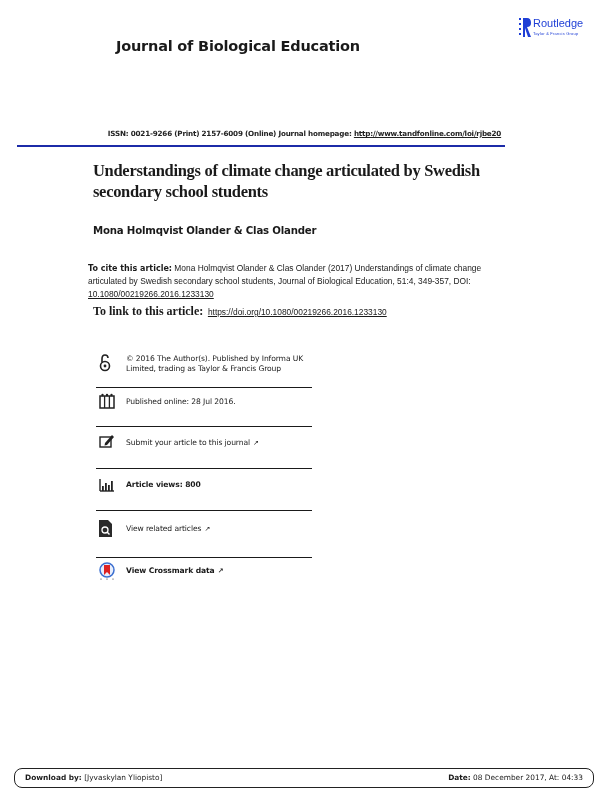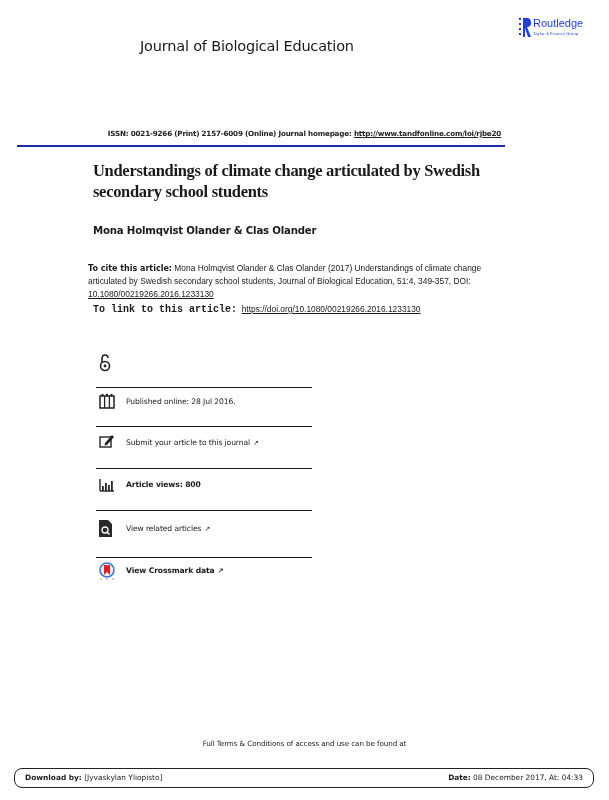--- a/index.html
+++ b/index.html
@@ -1,32 +1,32 @@
 <!DOCTYPE html>
 <html><head>
   <meta charset="utf-8">
   <style>
     html, body { margin:0; padding:0; }
     body { width:609px; height:800px; background:#fff; position:relative; overflow:hidden;
       font-family:"DejaVu Sans", sans-serif; color:#111; }
     .abs { position:absolute; }
-    .journal-title { left:140px; top:38px; font-size:14.5px; font-weight:normal; color:#1a1a1a; letter-spacing:-0.2px; }
+    .journal-title { left:116px; top:38px; font-size:14.5px; font-weight:bold; color:#1a1a1a; letter-spacing:-0.2px; }
     .logo { left:518px; top:17px; width:84px; height:26px; }
     .logo-text { position:absolute; left:15px; top:0px; font-family:"Liberation Sans", sans-serif; font-size:11px; color:#1f3fd6; }
     .logo-sub { position:absolute; left:15px; top:14px; font-family:"Liberation Sans", sans-serif; font-size:4px; color:#1f3fd6; letter-spacing:0.2px; }
     .issn { left:0; width:609px; top:129px; text-align:center; font-size:7.2px; font-weight:bold; color:#222; letter-spacing:-0.2px; }
     .issn a { color:#222; text-decoration:underline; }
     .blue-rule { left:17px; top:145px; width:488px; height:2px; background:#1c2ba8; }
     .article-title { left:93px; top:160px; width:420px; font-size:16.5px; font-weight:bold; line-height:21px; color:#1a1a1a; letter-spacing:-0.3px;font-family:Liberation Serif, serif; }
     .authors { left:93px; top:225px; font-size:10.2px; font-weight:bold; color:#1a1a1a; letter-spacing:-0.2px; }
     .cite { left:88px; top:262px; width:430px; font-family:"Liberation Sans", sans-serif; font-size:8.4px; line-height:13px; color:#1a1a1a; }
     .cite b { font-family:"DejaVu Sans", sans-serif; font-size:8px; }
     .cite a, .link a { color:#1a1a1a; text-decoration:underline; }
     .link { left:93px; top:304px; font-family:"Liberation Sans", sans-serif; font-size:8.4px; color:#1a1a1a; }
-    .link b { font-family:Liberation Mono, monospace; font-size:10px; }
+    .link b { font-family:Liberation Serif, serif; font-size:12px; }
     .row { left:96px; width:216px; }
     .row-text { position:absolute; left:30px; font-size:7.6px; line-height:9.8px; color:#1a1a1a; letter-spacing:-0.1px; }
     .sep { position:absolute; left:0; width:216px; height:1.3px; background:#1a1a1a; }
     .icon { position:absolute; left:3px; }
     .ext { font-size:7px; margin-left:3px; }
     .terms { left:0; width:609px; top:739px; text-align:center; font-size:7.2px; line-height:9.6px; color:#1a1a1a; letter-spacing:-0.1px; }
     .footer-box { left:14px; top:768px; width:580px; height:20px; border:1.2px solid #222; border-radius:8px; box-sizing:border-box; }
     .dl-by { position:absolute; left:10px; top:4px; font-size:7.4px; color:#1a1a1a; }
     .dl-date { position:absolute; right:10px; top:4px; font-size:7.4px; color:#1a1a1a; }
   </style>
@@ -64,20 +64,21 @@
 </div>
 
 <div class="abs row" style="top:350px;height:38px;">
   <span class="icon" style="top:4px;">
     <svg width="12" height="18" viewBox="0 0 12 18">
         <path d="M3 8 V5 Q3 1 6 1 Q9 1 9 4" stroke="#222" stroke-width="1.6" fill="none"></path>
         <circle cx="6" cy="12" r="4.5" stroke="#222" stroke-width="1.6" fill="none"></circle>
         <circle cx="6" cy="12" r="1.4" fill="#222"></circle>
       </svg>
   </span>
+  <span class="row-text" style="top:4px;width:190px;">© 2016 The Author(s). Published by Informa UK Limited, trading as Taylor &amp; Francis Group</span>
   <div class="sep" style="top:37px;"></div>
 </div>
 
 <div class="abs row" style="top:390px;height:36px;">
   <span class="icon" style="top:3px;">
     <svg width="16" height="16" viewBox="0 0 16 16">
         <rect x="1" y="3" width="14" height="12" stroke="#222" stroke-width="1.5" fill="none"></rect>
         <line x1="5.6" y1="3" x2="5.6" y2="15" stroke="#222" stroke-width="1.3"></line>
         <line x1="10.4" y1="3" x2="10.4" y2="15" stroke="#222" stroke-width="1.3"></line>
         <circle cx="3.5" cy="2" r="1.2" fill="#222"></circle>
@@ -135,19 +136,18 @@
         <path d="M5 13 L8 10 L11 13" fill="#e8eefc"></path>
         <circle cx="2" cy="17" r="0.6" fill="#222"></circle>
         <circle cx="8" cy="17" r="0.6" fill="#222"></circle>
         <circle cx="14" cy="17" r="0.6" fill="#222"></circle>
       </svg>
   </span>
   <span class="row-text" style="top:4px;font-weight:bold;"><span>View Crossmark data</span><span class="ext">↗</span></span>
 </div>
 
 <div class="abs terms">
-  <div>Full Terms &amp; Conditions of access and use can be found at</div>
 </div>
 
 <div class="abs footer-box">
   <span class="dl-by"><b>Download by:</b><span> [Jyvaskylan Yliopisto]</span></span>
   <span class="dl-date"><b>Date:</b><span> 08 December 2017, At: 04:33</span></span>
 </div>
 
 </body></html>

